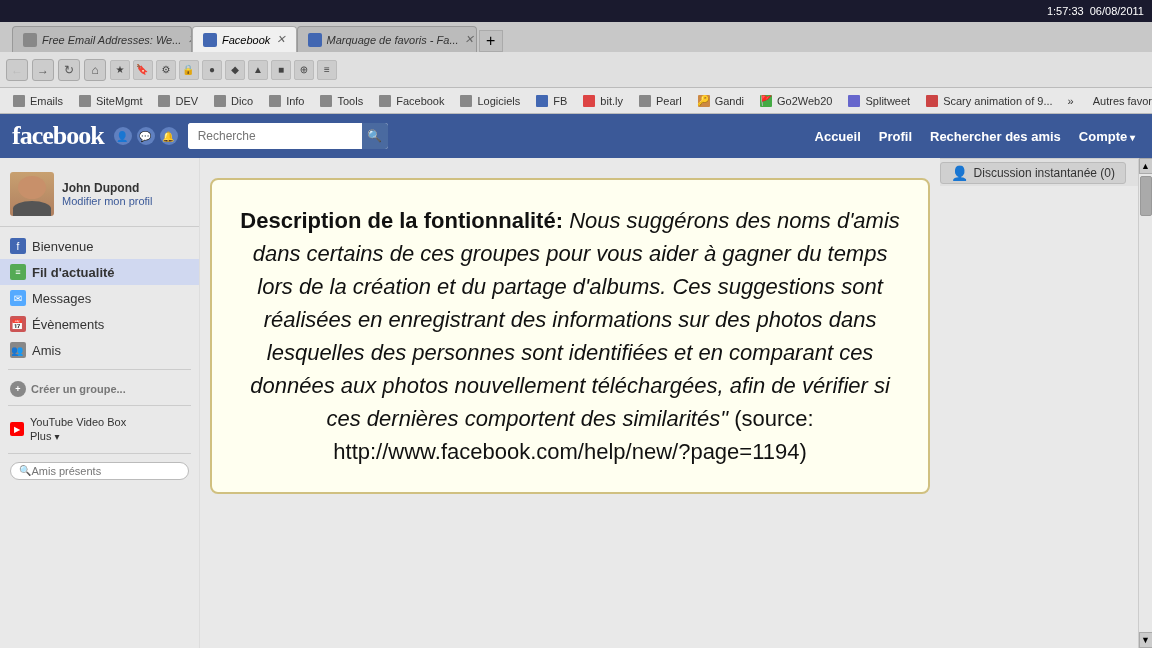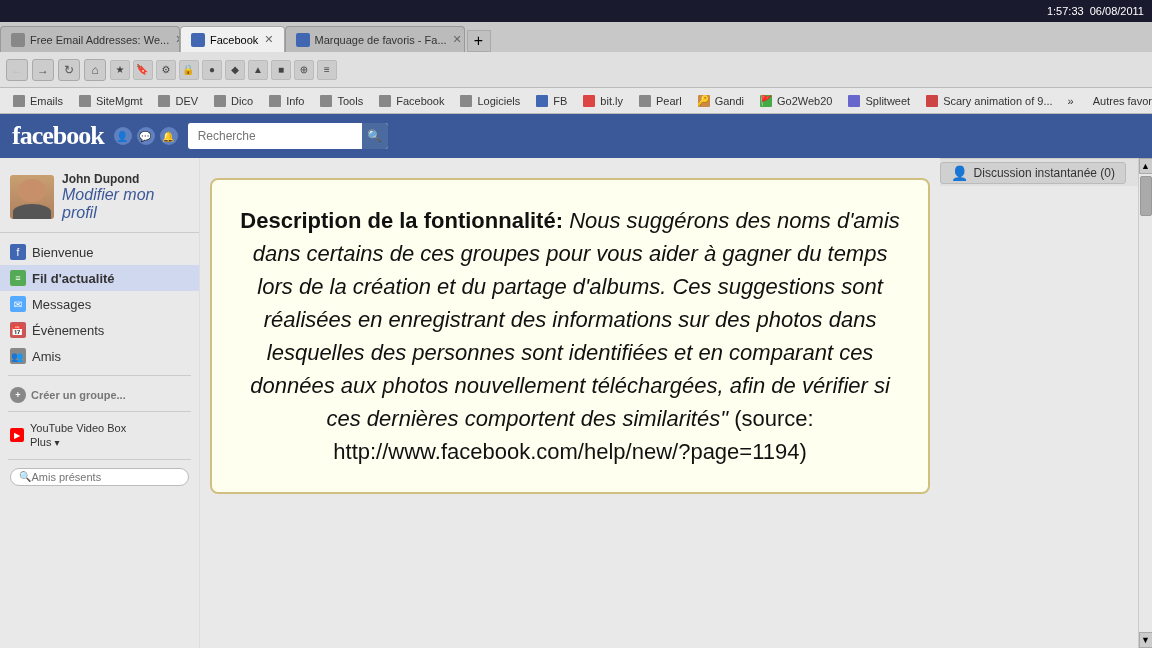--- a/index.html
+++ b/index.html
@@ -16,21 +16,22 @@
       color: white;
       font-size: 11px;
     }
 
     
     #tabbar {
       height: 30px;
       background: #c8c8c8;
       display: flex;
       align-items: flex-end;
-      padding-left: 0;
+      padding-left: 12px;
+      font-style: italic;
     }
     .tab {
       height: 26px;
       padding: 0 10px;
       display: flex;
       align-items: center;
       font-size: 11px;
       border-top-left-radius: 4px;
       border-top-right-radius: 4px;
       cursor: pointer;
@@ -198,21 +199,21 @@
     .avatar-head {
       width: 28px; height: 28px; background: #c8906a; border-radius: 50%;
       margin-top: 4px; position: relative;
     }
     .avatar-body {
       width: 38px; height: 18px; background: #555; border-radius: 50% 50% 0 0;
       margin-top: 2px;
     }
     .profile-info { flex: 1; }
     .profile-name { font-size: 12px; font-weight: bold; color: #333; }
-    .profile-link { font-size: 16px; color: #3b5998; cursor: pointer; font-style: italic; }
+    .profile-link { font-size: 11px; color: #3b5998; cursor: pointer; }
 
     .sidebar-item {
       display: flex; align-items: center; gap: 6px;
       padding: 5px 10px; cursor: pointer; font-size: 13px; color: #333;
     }
     .sidebar-item.active { background: #d0d8f0; font-weight: bold; }
     .sidebar-icon {
       width: 16px; height: 16px; border-radius: 2px; flex-shrink: 0;
       display: flex; align-items: center; justify-content: center; font-size: 10px;
     }
@@ -424,20 +425,26 @@
   <div id="fb-header">
     <div id="fb-logo">facebook</div>
     <div class="fb-header-icons">
       <div class="fb-header-icon">👤</div>
       <div class="fb-header-icon">💬</div>
       <div class="fb-header-icon">🔔</div>
     </div>
     <div style="display:flex; align-items:center; background:white; border-radius:3px; overflow:hidden;">
       <input id="fb-search" type="text" placeholder="Recherche" style="">
       <div class="fb-search-btn">🔍</div>
+    </div>
+    <div class="fb-nav">
+      <span class="fb-nav-item">Accueil</span>
+      <span class="fb-nav-item">Profil</span>
+      <span class="fb-nav-item">Rechercher des amis</span>
+      <span class="fb-nav-item with-arrow">Compte</span>
     </div>
   </div>
 
   <div id="fb-main" style="flex:1; display:flex; overflow:hidden;">
 
     <div id="fb-sidebar">
       <div class="sidebar-profile">
         <div class="profile-avatar">
           <div class="avatar-face">
             <div class="avatar-head"></div>

